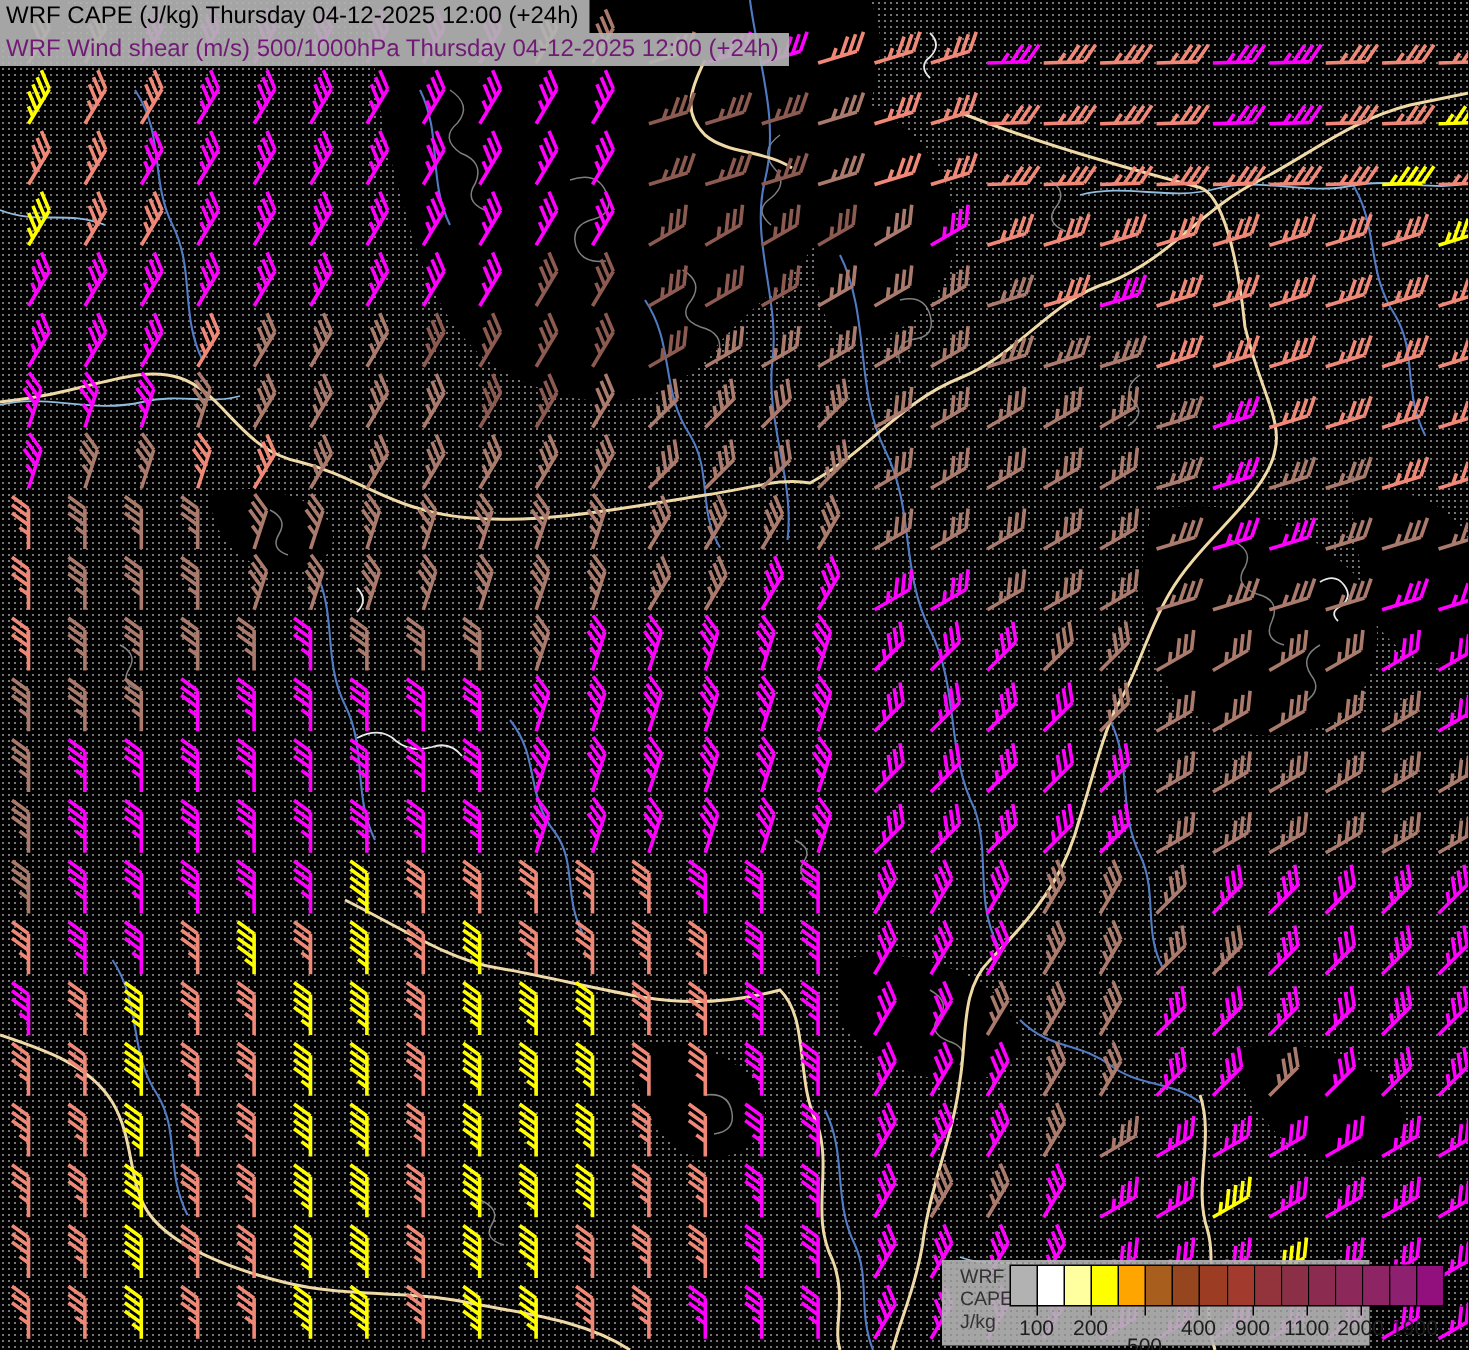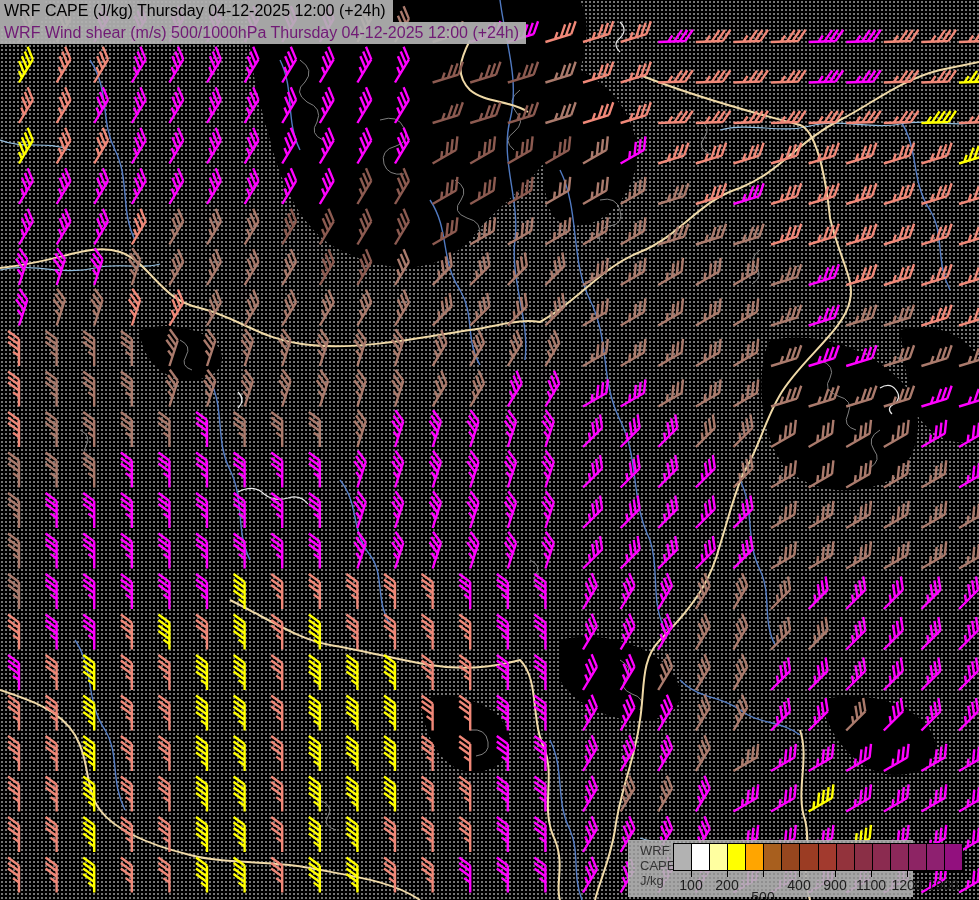--- a/index.html
+++ b/index.html
@@ -730,18 +730,18 @@
         <div class="cbar-tick-label" style="left: 99px;">200</div>
         <div class="cbar-tick" style="left: 135px;"></div>
         <div class="cbar-tick-label" style="left: 135px; margin-top: 12px;">500</div>
         <div class="cbar-tick" style="left: 171px;"></div>
         <div class="cbar-tick-label" style="left: 171px;">400</div>
         <div class="cbar-tick" style="left: 207px;"></div>
         <div class="cbar-tick-label" style="left: 207px;">900</div>
         <div class="cbar-tick" style="left: 243px;"></div>
         <div class="cbar-tick-label" style="left: 243px;">1100</div>
         <div class="cbar-tick" style="left: 279px;"></div>
-        <div class="cbar-tick-label" style="left: 279px;">1200</div>
+        <div class="cbar-tick-label" style="left: 279px;">2000</div>
         <div class="cbar-tick" style="left: 315px;"></div>
         <div class="cbar-tick-label" style="left: 315px;">1900</div>
       </div>
   </div>
 </div>
 
 </body></html>

